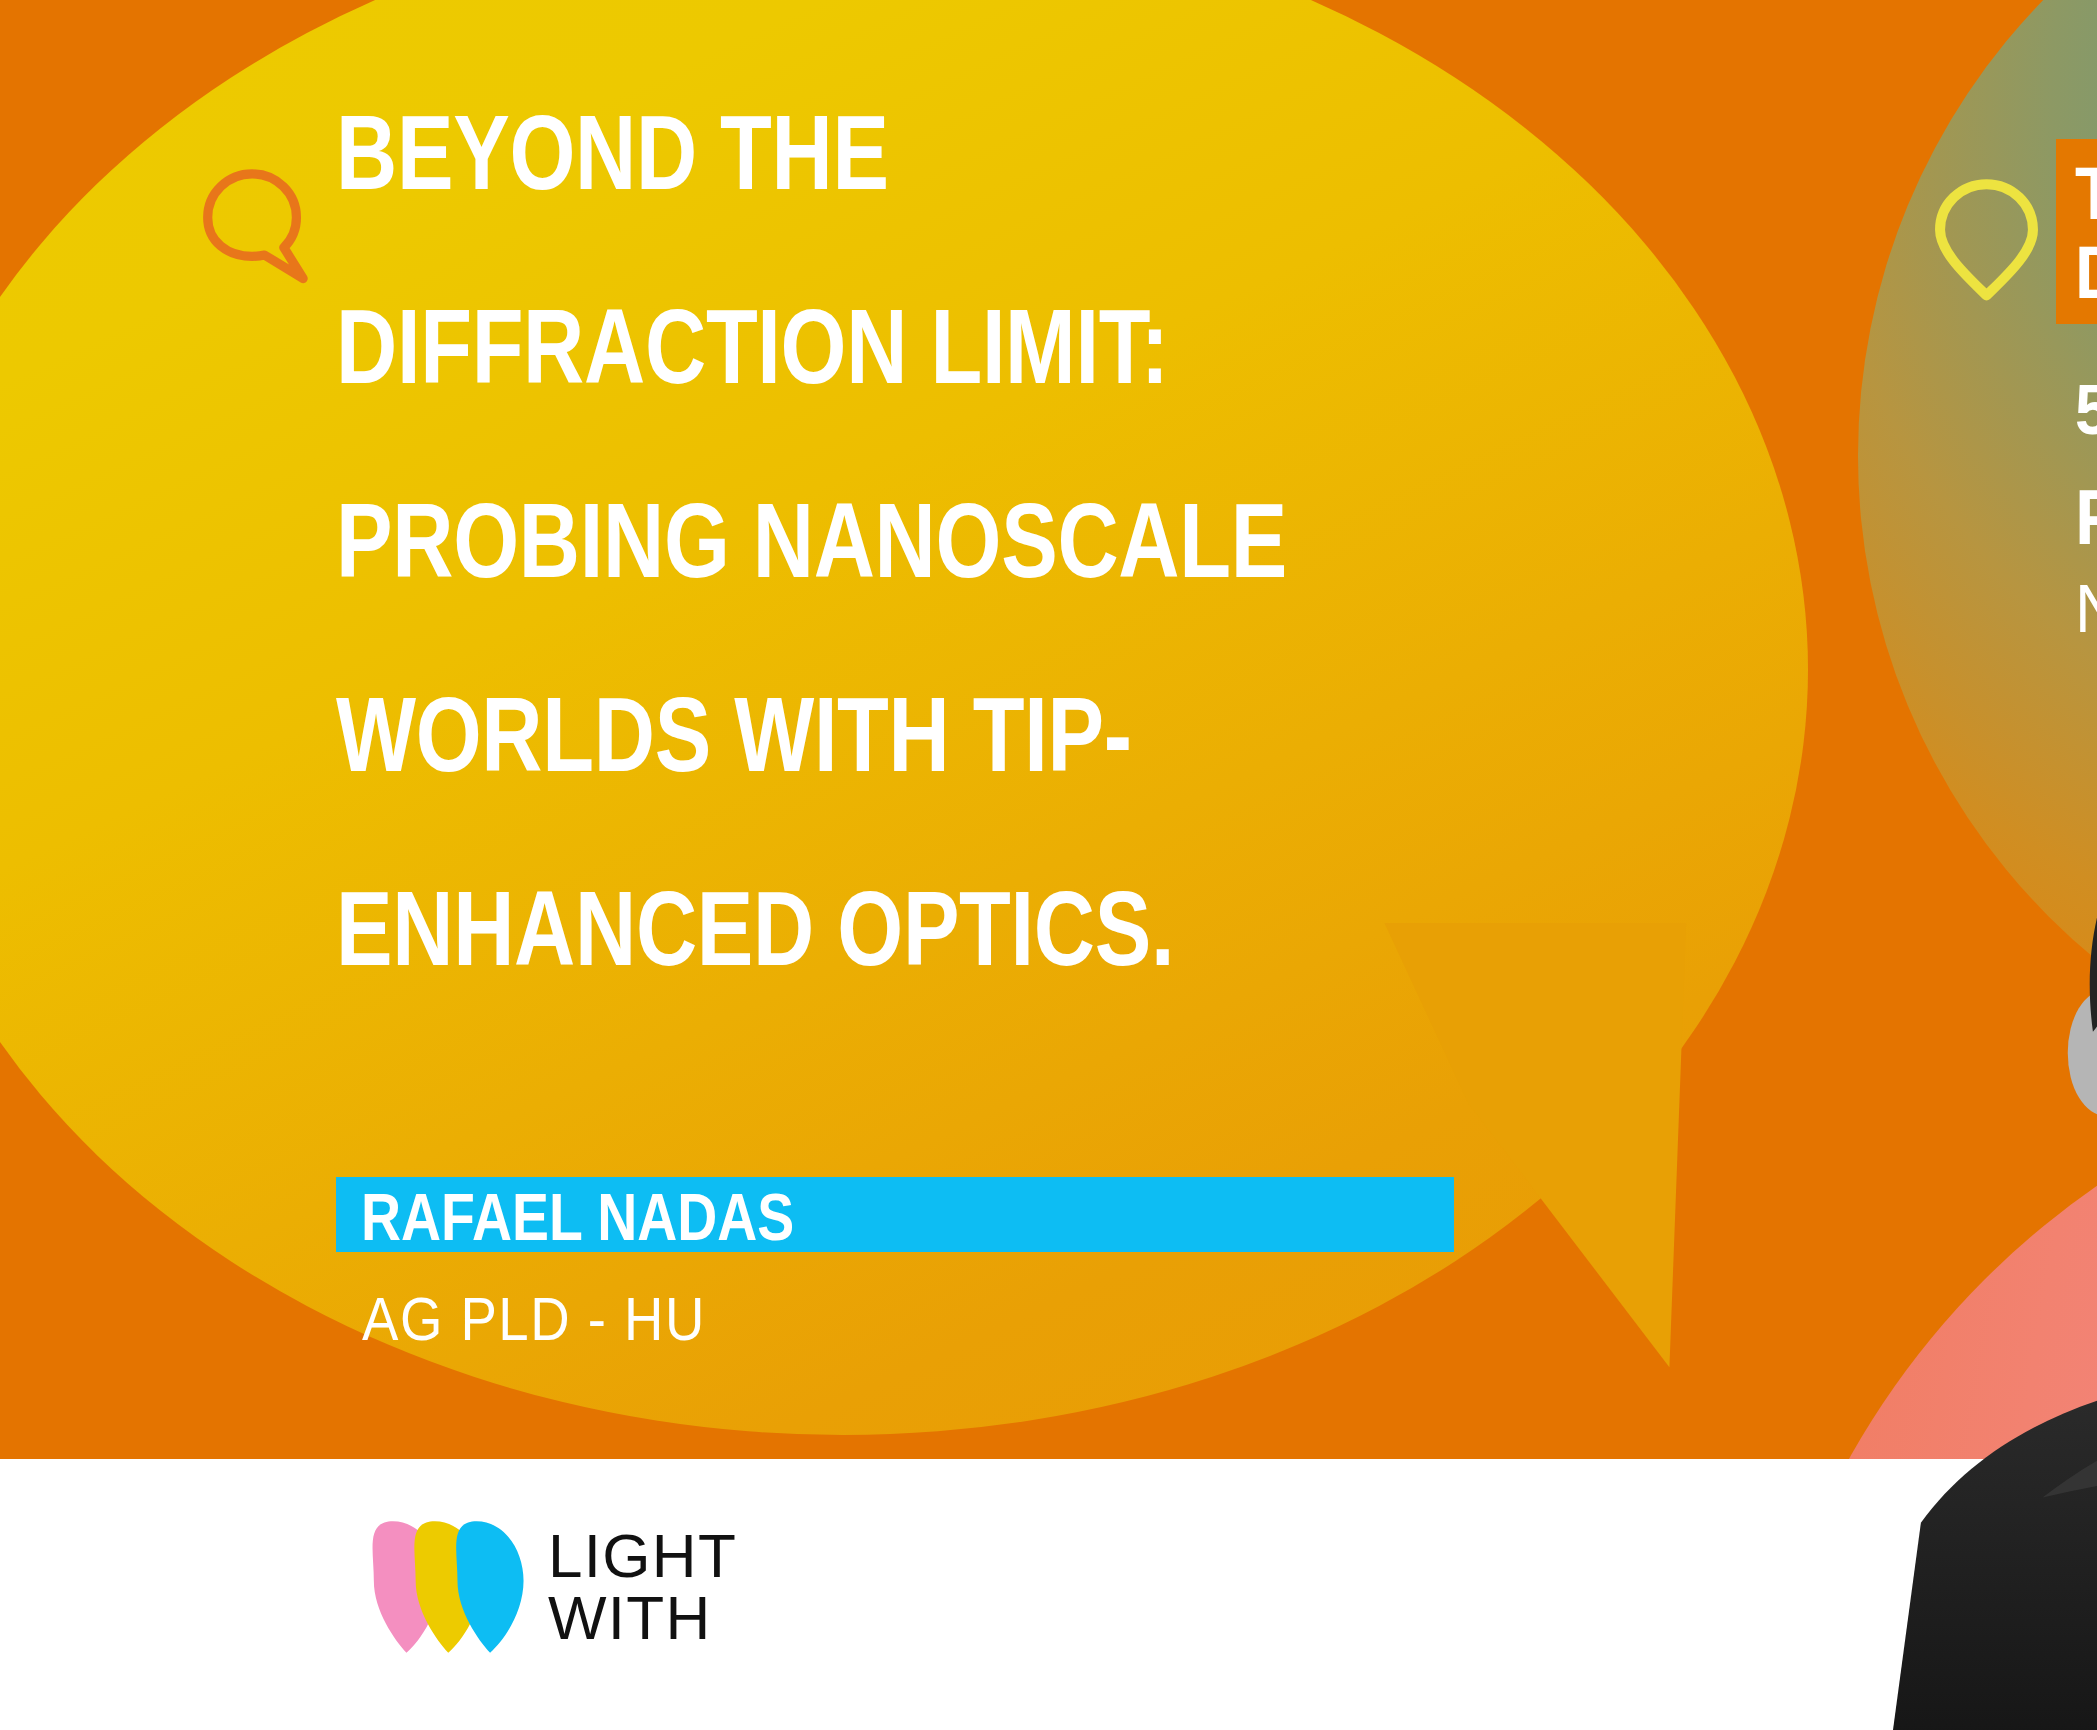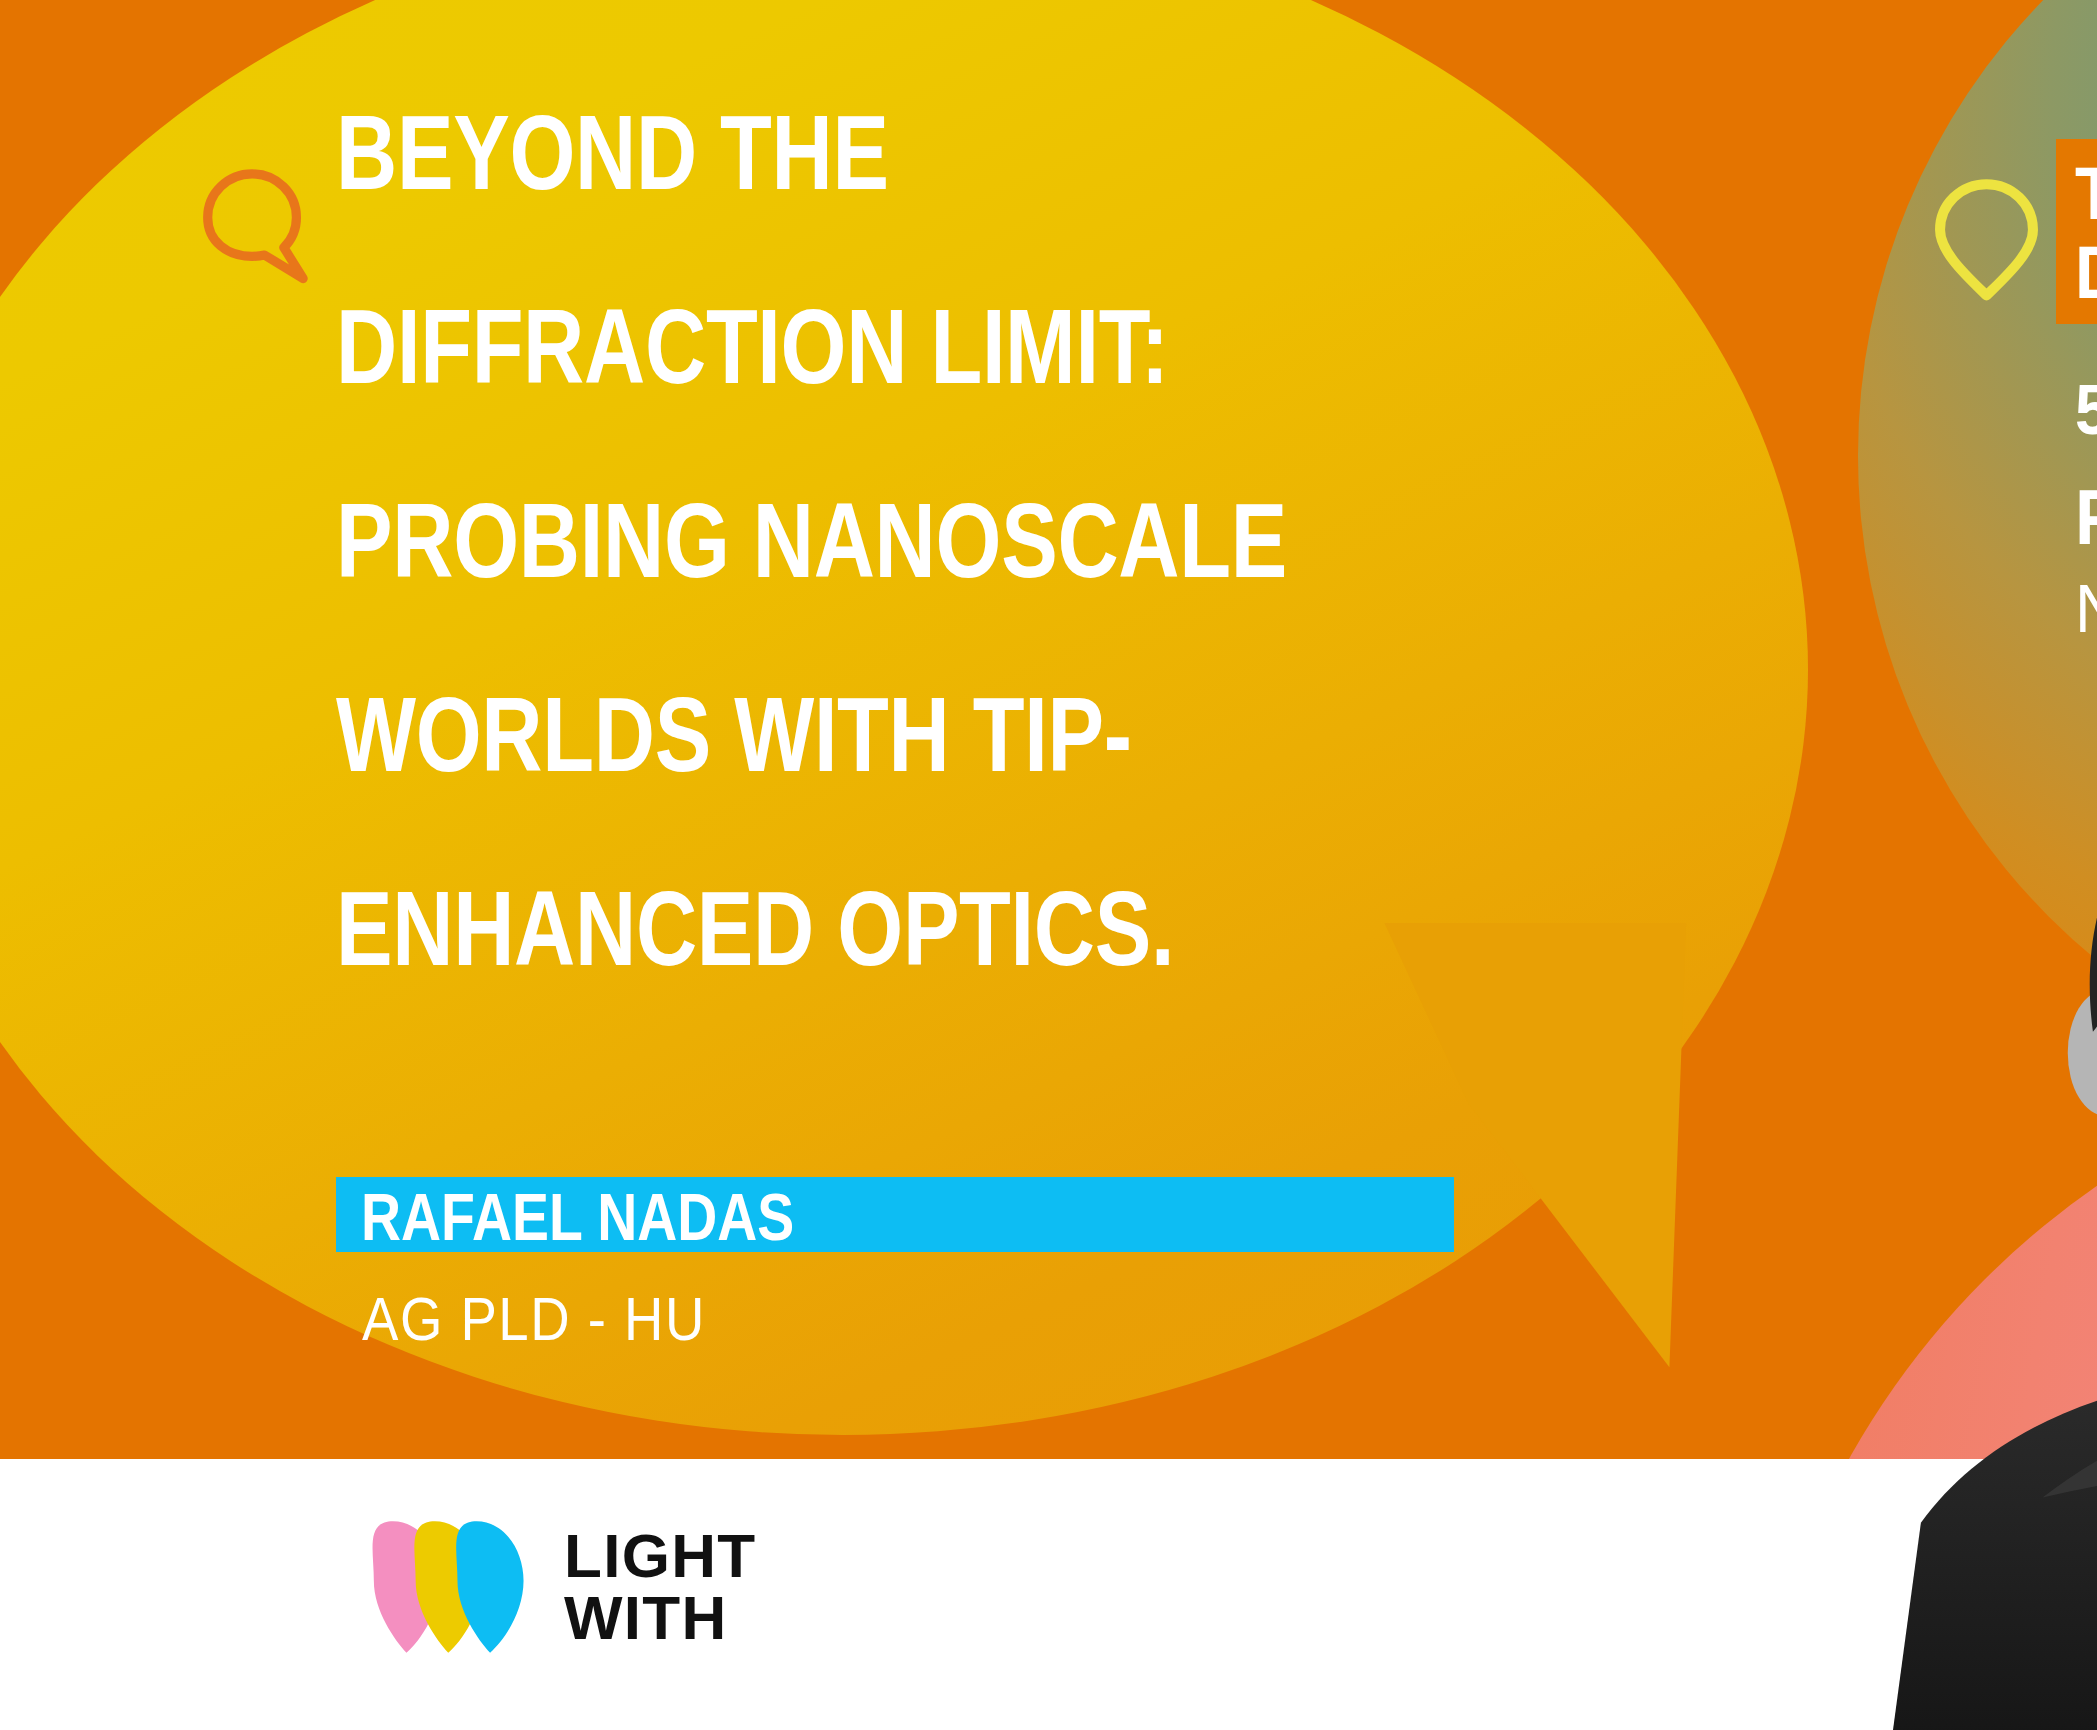--- a/index.html
+++ b/index.html
@@ -282,24 +282,24 @@
     display: flex;
     align-items: center;
   }
   .logo-mark {
     width: 180px;
     height: 138px;
     flex: 0 0 auto;
   }
   .logo-mark svg { display: block; }
   .logo-words {
-    margin-left: 32px;
+    margin-left: 16px;
     color: #111111;
     font-family: "Liberation Sans Narrow", "Liberation Sans", sans-serif;
-    font-weight: 700;
+    font-weight: 400;
     font-size: 62px;
     line-height: 1.00;
     letter-spacing: 1.3px;
   }
   .logo-words span { display: block; }
 </style>
 </head>
 <body>
 
 <div id="poster">

